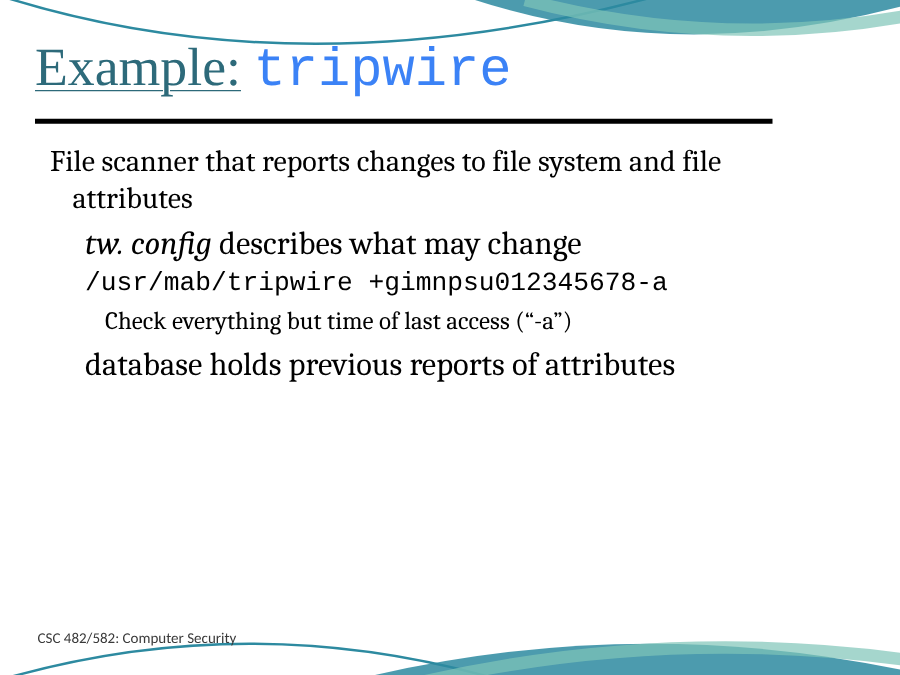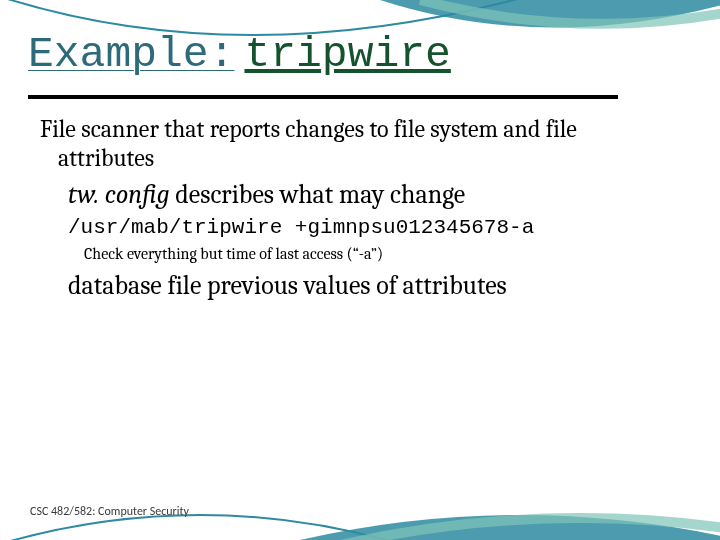--- a/index.html
+++ b/index.html
@@ -32,28 +32,27 @@
     left: 28px;
     display: flex;
     align-items: baseline;
   }
   .title-main {
     font-size: 43px;
     color: #2d6a7a;
     text-decoration: underline;
     text-decoration-thickness: 1px;
     text-underline-offset: 4px;
-    font-family: Liberation Mono, monospace;
+    font-family: Liberation Serif, serif;
   }
   .title-code {
     font-size: 43px;
-    color: #14532d;
+    color: #3b82f6;
     font-family: 'Courier New', Courier, monospace;
     margin-left: 10px;
-    text-decoration: underline;
   }
   .hr {
     position: absolute;
     top: 95px;
     left: 28px;
     width: 590px;
     height: 4px;
     background: #000;
   }
   .body {
@@ -83,21 +82,21 @@
   }
   .italic {
     font-style: italic;
   }
   .mono {
     font-family: 'Courier New', Courier, monospace;
     font-size: 21px;
     letter-spacing: 0px;
   }
   .sub2 {
-    font-size: 16px;
+    font-size: 20px;
     line-height: 1.3;
     margin: 2px 0 6px 44px;
     font-family: Cambria, Georgia, serif;
   }
   .footer {
     position: absolute;
     left: 30px;
     bottom: 22px;
     font-size: 12px;
     color: #3a3a3a;
@@ -125,18 +124,18 @@
 
   <div class="hr"></div>
 
   <div class="body">
     <p class="desc desc-indent">File scanner that reports changes to file system and file attributes</p>
     <p class="sub1">
       <span class="italic">tw. config</span><span> describes what may change</span>
     </p>
     <p class="sub1 mono">/usr/mab/tripwire +gimnpsu012345678-a</p>
     <p class="sub2">Check everything but time of last access (“-a”)</p>
-    <p class="sub1">database file previous values of attributes</p>
+    <p class="sub1">database holds previous reports of attributes</p>
   </div>
 
   <div class="footer">CSC 482/582: Computer Security</div>
 
 </div>
 
 </body></html>

